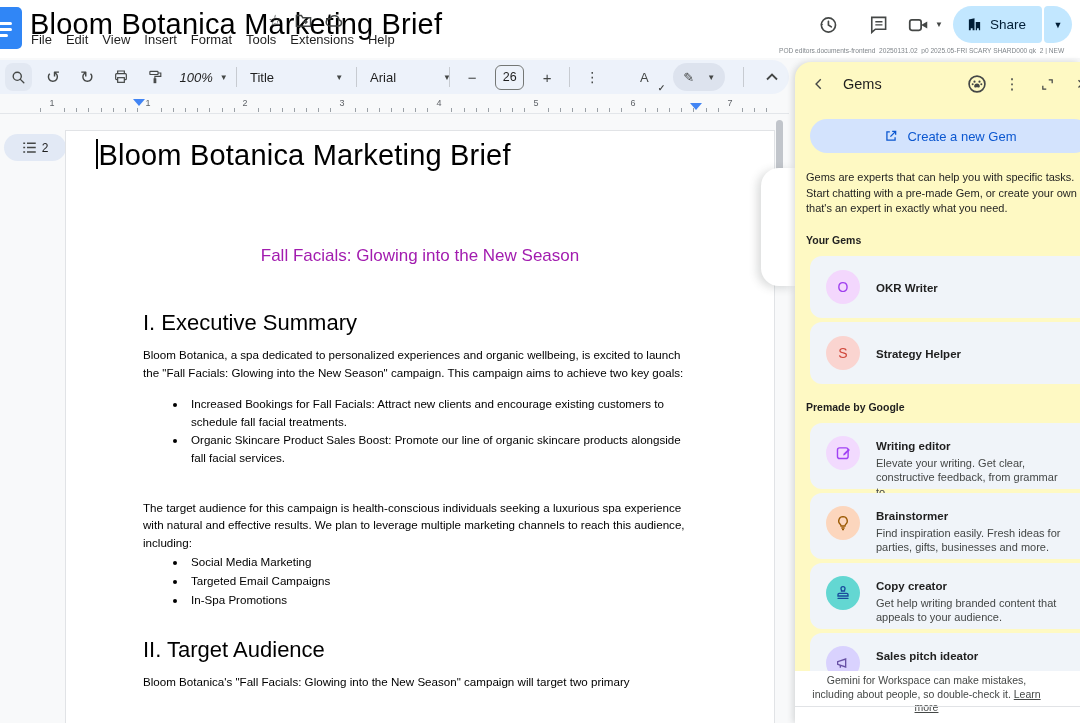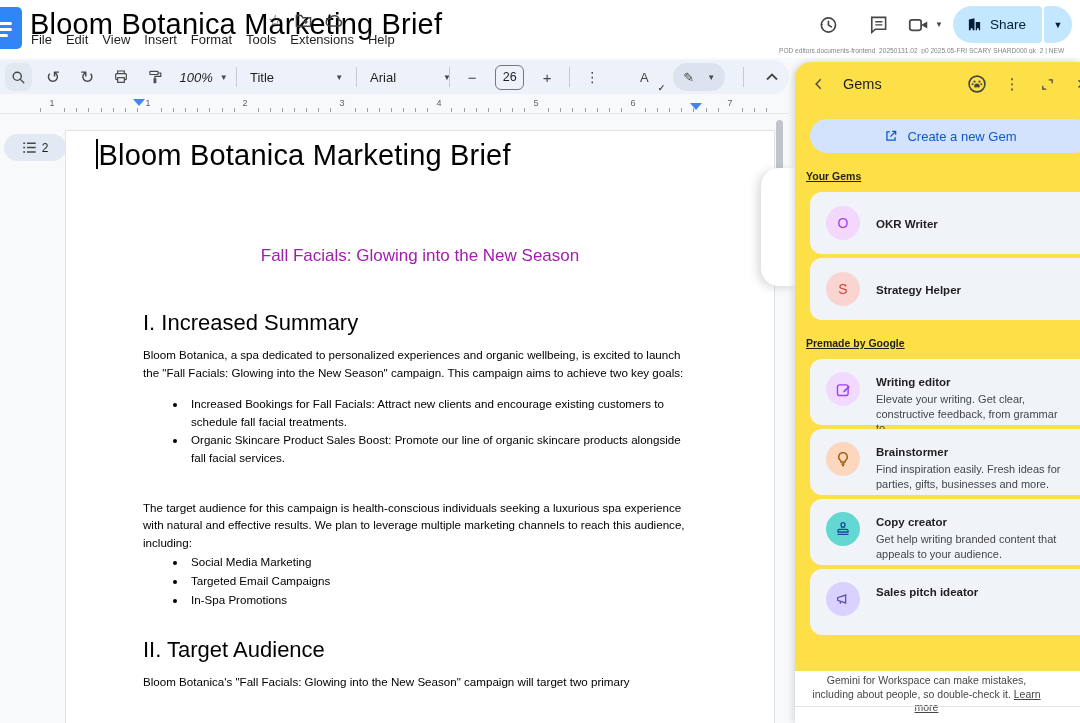--- a/index.html
+++ b/index.html
@@ -56,28 +56,28 @@
   .h1{font-size:22px;color:#000;margin-top:44px;}
   .doc-body p{font-size:11.6px;line-height:1.52;margin:10px 0 0 0;}
   .doc-body ul{margin:14px 0 0 0;padding-left:44px;font-size:11.6px;line-height:1.52;}
   .doc-body ul.tight{margin-top:2px;}
   .doc-body li{padding-left:4px;margin-bottom:1px;}
   .h1.second{margin-top:29px;}
   .scrollbar{position:absolute;left:776px;top:6px;width:7px;height:92px;background:#c1c5cb;border-radius:4px;}
   .panel-grip{position:absolute;right:0px;top:54px;width:34px;height:118px;background:#fff;border-radius:18px 0 0 18px;box-shadow:-4px 2px 8px rgba(60,64,67,.18);}
 
   
-  .panel{position:absolute;top:62px;right:0;width:285px;height:661px;background:#fde047;border-radius:16px 0 0 0;box-shadow:-2px 0 6px rgba(60,64,67,.18);overflow:hidden;}
+  .panel{position:absolute;top:62px;right:0;width:285px;height:661px;background:#fef9c3;border-radius:16px 0 0 0;box-shadow:-2px 0 6px rgba(60,64,67,.18);overflow:hidden;}
   .panel-hd{height:44px;display:flex;align-items:center;padding:0 0 0 12px;color:#444746;}
   .panel-hd .back{width:24px;height:24px;display:flex;align-items:center;justify-content:center;}
   .panel-hd .ttl{font-size:14.5px;font-weight:500;color:#1f1f1f;margin-left:12px;flex:1;}
   .panel-hd .ic{width:24px;height:24px;display:flex;align-items:center;justify-content:center;margin-right:11px;}
   .create-btn{margin:13px 0 0 15px;width:281px;height:34px;background:#d3e3fd;border-radius:17px;display:flex;align-items:center;justify-content:center;gap:9px;color:#0b57d0;font-size:13px;font-weight:500;}
   .gems-desc{margin:17px 0 0 11px;width:272px;font-size:11px;line-height:1.42;color:#1f1f1f;}
-  .sec-label{margin:17px 0 0 11px;font-size:10.5px;font-weight:700;color:#1f1f1f;text-decoration:underline;}
+  .sec-label{margin:17px 0 0 11px;font-size:10.5px;font-weight:700;color:#1f1f1f;}
   .gem-list{margin:10px 0 0 15px;display:flex;flex-direction:column;gap:4px;}
   .gem-card{width:281px;background:#f0f4f9;border-radius:12px;display:flex;align-items:center;padding:0 0 0 16px;box-sizing:border-box;}
   .gem-card.simple{height:62px;}
   .gem-card.rich{height:66px;align-items:flex-start;padding-top:13px;}
   .gem-av{width:34px;height:34px;border-radius:50%;display:flex;align-items:center;justify-content:center;flex:none;font-size:14px;font-weight:500;}
   .gem-txt{margin-left:16px;padding-right:8px;}
   .gem-name{font-size:11.5px;font-weight:700;color:#1f1f1f;}
   .gem-desc{font-size:11px;line-height:1.33;color:#444746;margin-top:2px;width:190px;}
   .panel-foot{position:absolute;left:0;bottom:0;width:285px;height:52px;background:#fff;}
   .disclaimer{text-align:center;font-size:10.5px;line-height:1.3;color:#444746;padding:3px 36px 0 14px;}
@@ -284,21 +284,21 @@
         <path d="M2 3h3M8 3h14M2 10h3M8 10h14M2 17h3M8 17h14"></path>
       </svg>
     <span class="cnt">2</span>
   </div>
 
   <div class="page">
     <div class="doc-body">
       <div class="doc-title"><span class="cursor"></span><span>Bloom Botanica Marketing Brief</span></div>
       <div class="doc-subtitle">Fall Facials: Glowing into the New Season</div>
 
-      <div class="h1">I. Increased Summary</div>
+      <div class="h1">I. Executive Summary</div>
       <p>Bloom Botanica, a spa dedicated to personalized experiences and organic wellbeing, is excited to launch the "Fall Facials: Glowing into the New Season" campaign. This campaign aims to achieve two key goals:</p>
       <ul>
         <li>Increased Bookings for Fall Facials: Attract new clients and encourage existing customers to schedule fall facial treatments.</li>
         <li>Organic Skincare Product Sales Boost:  Promote our line of organic skincare products alongside fall facial services.</li>
       </ul>
       <p style="margin-top:32px;">The target audience for this campaign is health-conscious individuals seeking a luxurious spa experience with natural and effective results. We plan to leverage multiple marketing channels to reach this audience, including:</p>
       <ul class="tight">
         <li>Social Media Marketing</li>
         <li>Targeted Email Campaigns</li>
         <li>In-Spa Promotions</li>
@@ -341,20 +341,21 @@
 
   <div class="create-btn" style="background: rgb(211, 227, 253); color: rgb(11, 87, 208);">
     <svg width="14" height="14" viewBox="0 0 24 24" fill="none" stroke="currentColor" stroke-width="2.2">
         <path d="M10 5H5v14h14v-5"></path>
         <path d="M14 4h6v6"></path>
         <path d="M20 4l-9 9"></path>
       </svg>
     <span>Create a new Gem</span>
   </div>
 
+  <div class="gems-desc">Gems are experts that can help you with specific tasks. Start chatting with a pre-made Gem, or create your own that's an expert in exactly what you need.</div>
 
   <div class="sec-label">Your Gems</div>
   <div class="gem-list">
     <div class="gem-card simple">
       <span class="gem-av" style="background: rgb(243, 215, 253); color: rgb(159, 63, 238);">O</span>
       <span class="gem-txt"><span class="gem-name">OKR Writer</span></span>
     </div>
     <div class="gem-card simple">
       <span class="gem-av" style="background: rgb(250, 212, 208); color: rgb(208, 71, 59);">S</span>
       <span class="gem-txt"><span class="gem-name">Strategy Helper</span></span>

